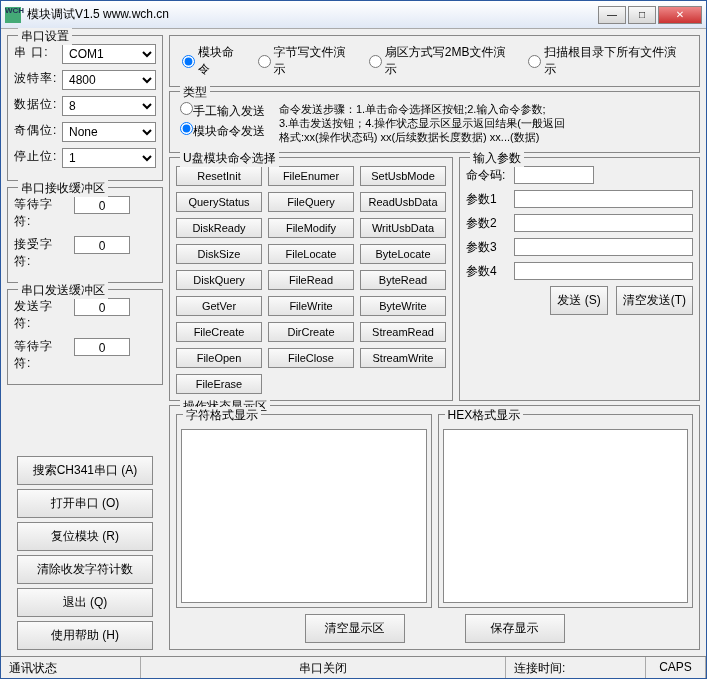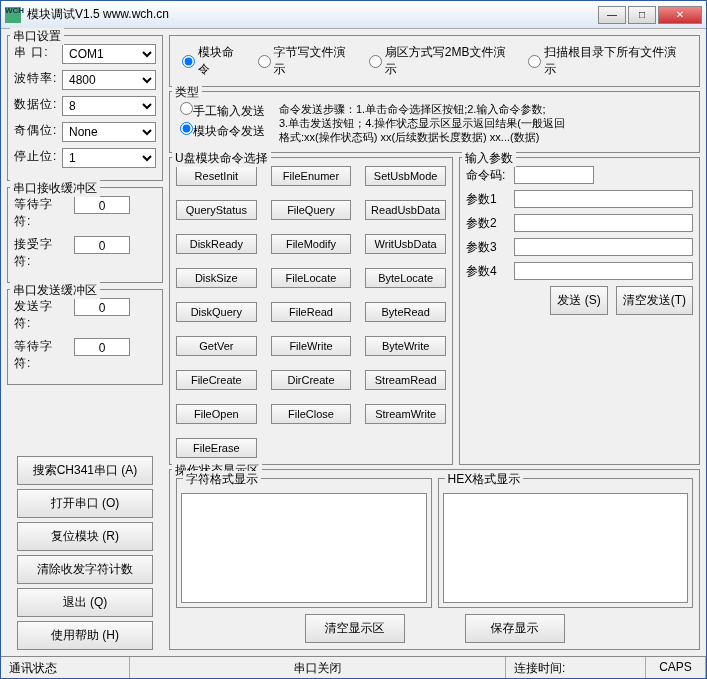--- a/index.html
+++ b/index.html
@@ -8,50 +8,50 @@
 .titlebar { height: 28px; background: linear-gradient(#fff, #e0e8f5); display: flex; align-items: center; padding: 0 4px; border-bottom: 1px solid #aaa; }
 .titlebar-icon { width: 16px; height: 16px; background: #4a7; margin-right: 6px; font-size: 8px; text-align: center; line-height: 8px; color: #235; font-weight: bold; }
 .titlebar-text { flex: 1; font-size: 12px; }
 .titlebar-btns { display: flex; gap: 2px; }
 .tbtn { width: 28px; height: 18px; border: 1px solid #888; background: linear-gradient(#f8f8f8,#d8d8d8); display: flex; align-items: center; justify-content: center; font-size: 10px; cursor: pointer; }
 .tbtn.close { background: linear-gradient(#e88,#c33); color: #fff; width: 44px; }
 .body { display: flex; padding: 6px; gap: 6px; height: calc(100% - 28px - 22px); }
 .left { width: 156px; display: flex; flex-direction: column; gap: 6px; }
 .right { flex: 1; display: flex; flex-direction: column; gap: 4px; }
 .group { border: 1px solid #888; padding: 8px 6px 6px; position: relative; background: #f0f0f0; }
-.group-title { position: absolute; top: -8px; left: 2px; background: #f0f0f0; padding: 0 3px; font-size: 12px; }
+.group-title { position: absolute; top: -8px; left: 10px; background: #f0f0f0; padding: 0 3px; font-size: 12px; }
 .row { display: flex; margin-bottom: 6px; gap: 4px; }
 .row label { width: 44px; text-align: left; letter-spacing: 1px; }
 .row select, .row input[type=text] { flex: 1; height: 20px; border: 1px solid #888; background: #fff; font-size: 12px; padding: 0 2px; }
 .counter { width: 56px; height: 18px; border: 1px solid #888; background: #fff; text-align: center; line-height: 18px; display: inline-block; }
 .btn { height: 29px; border: 1px solid #888; background: linear-gradient(#fafafa,#e2e2e2); cursor: pointer; font-size: 12px; padding: 0 6px; }
 .left-btns { display: flex; flex-direction: column; gap: 4px; padding: 0 10px; margin-top: auto; }
 .radio-row { display: flex; align-items: center; gap: 12px; padding: 4px 6px; }
 .radio-row label { display: flex; align-items: center; gap: 3px; cursor: pointer; justify-content: flex-end; }
 .type-group { display: flex; gap: 8px; }
 .type-radios { display: flex; flex-direction: column; gap: 2px; padding: 2px 4px; }
 .type-help { flex: 1; font-size: 11px; line-height: 14px; padding: 2px; }
 .mid-row { display: flex; gap: 6px; }
 .cmd-group { flex: 1.2; }
 .param-group { flex: 1; }
-.cmd-grid { display: grid; grid-template-columns: repeat(3, 1fr); gap: 14px; }
+.cmd-grid { display: grid; grid-template-columns: repeat(3, 1fr); gap: 6px; }
 .cmd-btn { height: 20px; border: 1px solid #888; background: linear-gradient(#fafafa,#e4e4e4); font-size: 11px; cursor: pointer; }
 .param-row { display: flex; align-items: center; gap: 6px; margin-bottom: 6px; }
 .param-row label { width: 42px; }
 .param-row input { flex: 1; height: 18px; border: 1px solid #888; background: #fff; }
 .param-btns { display: flex; gap: 8px; justify-content: flex-end; margin-top: 4px; }
 .status-group { flex: 1; display: flex; flex-direction: column; }
 .status-cols { display: flex; gap: 6px; flex: 1; }
 .status-col { flex: 1; border: 1px solid #888; padding: 14px 4px 4px; position: relative; display: flex; flex-direction: column; }
 .status-col .sub-title { position: absolute; top: -8px; left: 6px; background: #f0f0f0; padding: 0 3px; font-size: 12px; }
 .status-col textarea { flex: 1; border: 1px solid #888; background: #fff; resize: none; font-size: 11px; }
 .status-btns { display: flex; justify-content: center; gap: 60px; padding-top: 6px; }
 .statusbar { position: absolute; bottom: 0; left: 0; right: 0; height: 22px; border-top: 1px solid #888; display: flex; background: #f0f0f0; }
 .statusbar > div { border-right: 1px solid #aaa; padding: 3px 8px; font-size: 12px; }
-.sb1 { width: 129px; }
+.sb1 { width: 140px; }
 .sb2 { flex: 1; text-align: center; }
 .sb3 { width: 140px; }
 .sb4 { width: 60px; text-align: center; }
 input[type=radio] { margin: 0; }
 </style>
 </head>
 <body>
 
 <div class="window">
   <div class="titlebar">

